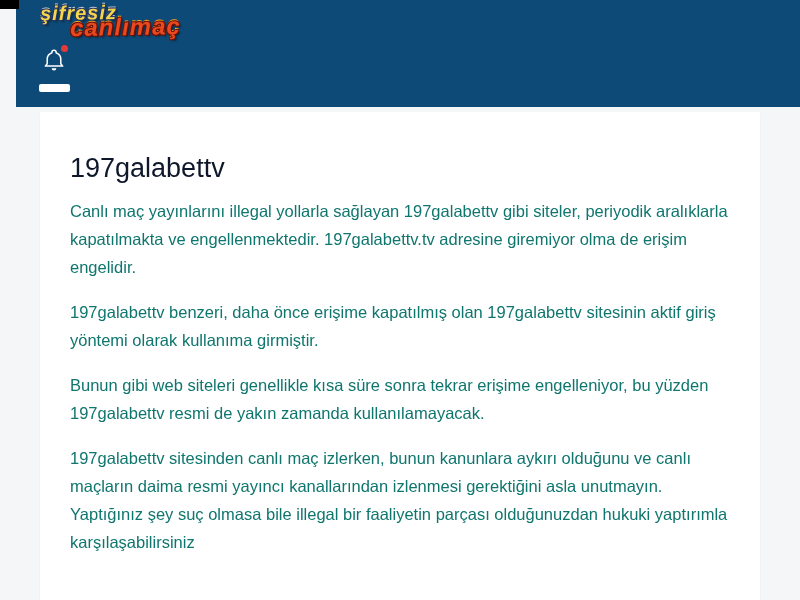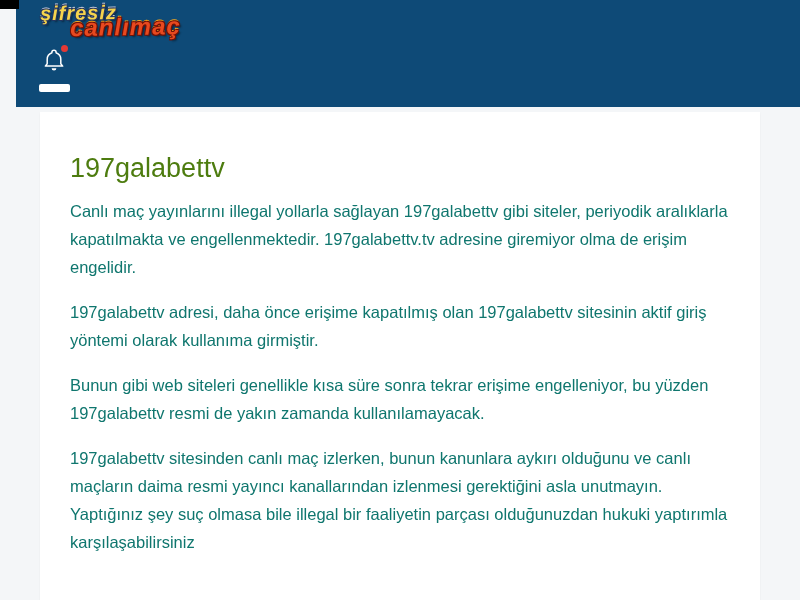--- a/index.html
+++ b/index.html
@@ -103,21 +103,21 @@
     top: 112px; left: 40px;
     width: 720px;
     height: 560px;
     background: #ffffff;
     box-shadow: 0 1px 2px rgba(0,0,0,0.05);
     padding: 41px 30px 0 30px;
   }
   .article-title {
     font-size: 27px;
     font-weight: 400;
-    color: #4d7c0f;
+    color: #0f172a;
     margin: 0 0 13px 0;
     letter-spacing: 0;
   }
   .article p {
     font-size: 16.5px;
     line-height: 28px;
     color: #0f766e;
     margin: 0 0 17px 0;
     max-width: 662px;
   }
@@ -147,19 +147,19 @@
     <button class="menu-toggle"></button>
 
   </header>
 
   <div class="corner-strip"></div>
 
   <main class="card">
     <article class="article">
       <h1 class="article-title">197galabettv</h1>
       <p>Canlı maç yayınlarını illegal yollarla sağlayan 197galabettv gibi siteler, periyodik aralıklarla kapatılmakta ve engellenmektedir. 197galabettv.tv adresine giremiyor olma de erişim engelidir.</p>
-      <p>197galabettv adresi, daha önce erişime kapatılmış olan 197galabettv sitesinin aktif giriş yöntemi olarak kullanıma girmiştir.</p>
+      <p>197galabettv benzeri, daha önce erişime kapatılmış olan 197galabettv sitesinin aktif giriş yöntemi olarak kullanıma girmiştir.</p>
       <p>Bunun gibi web siteleri genellikle kısa süre sonra tekrar erişime engelleniyor, bu yüzden 197galabettv resmi de yakın zamanda kullanılamayacak.</p>
       <p>197galabettv sitesinden canlı maç izlerken, bunun kanunlara aykırı olduğunu ve canlı maçların daima resmi yayıncı kanallarından izlenmesi gerektiğini asla unutmayın. Yaptığınız şey suç olmasa bile illegal bir faaliyetin parçası olduğunuzdan hukuki yaptırımla karşılaşabilirsiniz</p>
     </article>
   </main>
 
 </div>
 
 </body></html>

